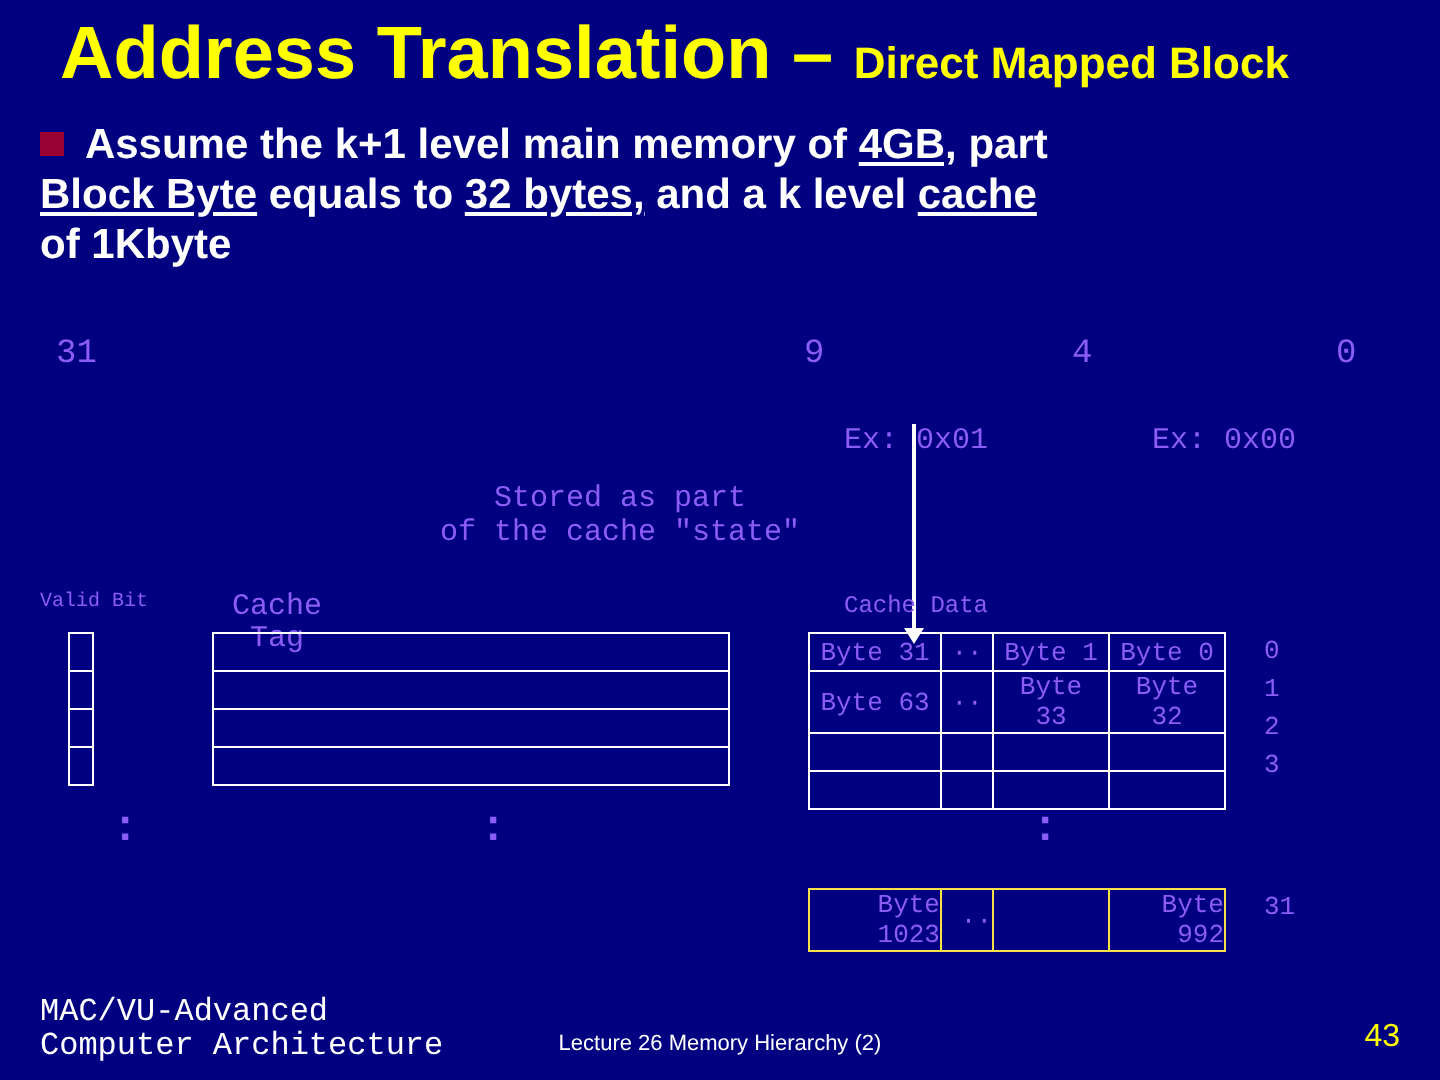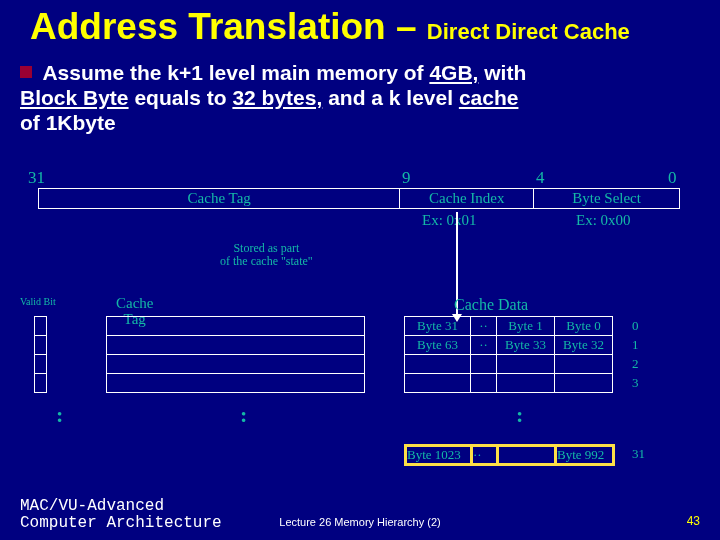--- a/index.html
+++ b/index.html
@@ -46,22 +46,22 @@
   color: #fff;
   line-height: 1.2;
 }
 .underline { text-decoration: underline; }
 .diagram-area {
   position: absolute;
   left: 20px;
   top: 168px;
   width: 680px;
   height: 340px;
-  color: #14b8a6;
-  font-family: Liberation Serif, serif;
+  color: #8b5cf6;
+  font-family: Liberation Mono, monospace;
 }
 .bit-num { font-size: 17px; }
 .b31 { position: absolute; left: 8px; top: 0; }
 .b9 { position: absolute; left: 382px; top: 0; }
 .b4 { position: absolute; left: 516px; top: 0; }
 .b0 { position: absolute; left: 648px; top: 0; }
 .addr-table {
   position: absolute;
   left: 18px;
   top: 20px;
@@ -73,27 +73,27 @@
   height: 20px;
   text-align: center;
   font-size: 15px;
 }
 .ex-ci { position: absolute; left: 402px; top: 44px; font-size: 15px; }
 .ex-bs { position: absolute; left: 556px; top: 44px; font-size: 15px; }
 .stored {
   position: absolute;
   left: 200px;
   top: 74px;
-  font-size: 12px;
+  font-size: 15px;
   text-align: center;
   line-height: 1.1;
 }
 .vb-lbl { position: absolute; left: 0; top: 128px; font-size: 10px; }
 .ct-lbl { position: absolute; left: 96px; top: 128px; font-size: 15px; text-align: center; line-height: 1.05; }
-.cd-lbl { position: absolute; left: 402px; top: 128px; font-size: 16px; margin-left: 32px; }
+.cd-lbl { position: absolute; left: 402px; top: 128px; font-size: 12px; }
 .vb-table {
   position: absolute;
   left: 14px;
   top: 148px;
   border-collapse: collapse;
 }
 .vb-table td { border: 1px solid #fff; width: 12px; height: 19px; }
 .tag-table {
   position: absolute;
   left: 86px;
@@ -127,24 +127,24 @@
   font-size: 22px;
   font-weight: bold;
 }
 .last-row {
   position: absolute;
   left: 384px;
   top: 276px;
   border-collapse: collapse;
 }
 .last-row td {
-  border: 3px solid #fde047;
+  border: 1px solid #fde047;
   height: 19px;
   font-size: 13px;
-  text-align: left;
+  text-align: right;
   padding: 0 0;
 }
 .arrow {
   position: absolute;
   left: 436px;
   top: 44px;
   width: 2px;
   height: 108px;
   background: #fff;
 }
@@ -171,56 +171,47 @@
   right: 0;
   bottom: 12px;
   text-align: center;
   font-size: 11px;
   font-family: Arial, sans-serif;
 }
 .footer-right {
   position: absolute;
   right: 20px;
   bottom: 12px;
-  font-size: 12px;
+  font-size: 16px;
   font-family: Arial, sans-serif;
   color: #ffff00;
 }
 </style>
 </head>
 <body>
 
 <div class="title-wrap">
-  <span class="title-main">Address Translation – </span><span class="title-sub">Direct Direct Cache</span>
+  <span class="title-main">Address Translation – </span><span class="title-sub">Direct Mapped Block</span>
 </div>
 
 <div class="bullet-block">
   <span class="bullet-sq"></span>
   <span class="bullet-text">
-    <span>Assume the k+1 level main memory of </span><span class="underline">4GB,</span><span> with </span><br>
+    <span>Assume the k+1 level main memory of </span><span class="underline">4GB,</span><span> part </span><br>
     <span class="underline">Block Byte</span><span> equals to </span><span class="underline">32 bytes,</span><span> and a k level </span><span class="underline">cache</span><br>
     <span> of 1Kbyte</span>
   </span>
 </div>
 
 <div class="diagram-area">
   <div class="bit-num b31">31</div>
   <div class="bit-num b9">9</div>
   <div class="bit-num b4">4</div>
   <div class="bit-num b0">0</div>
 
-  <table class="addr-table">
-    <tbody>
-        <tr>
-      <td style="width:362px">Cache Tag</td>
-      <td style="width:134px">Cache Index</td>
-      <td style="width:146px">Byte Select</td>
-    </tr>
-  </tbody>
-    </table>
 
   <div class="ex-ci">Ex: 0x01</div>
   <div class="ex-bs">Ex: 0x00</div>
 
   <div class="arrow"></div>
 
   <div class="stored">
     <span>Stored as part</span><br><span>of the cache "state"</span>
   </div>
 

